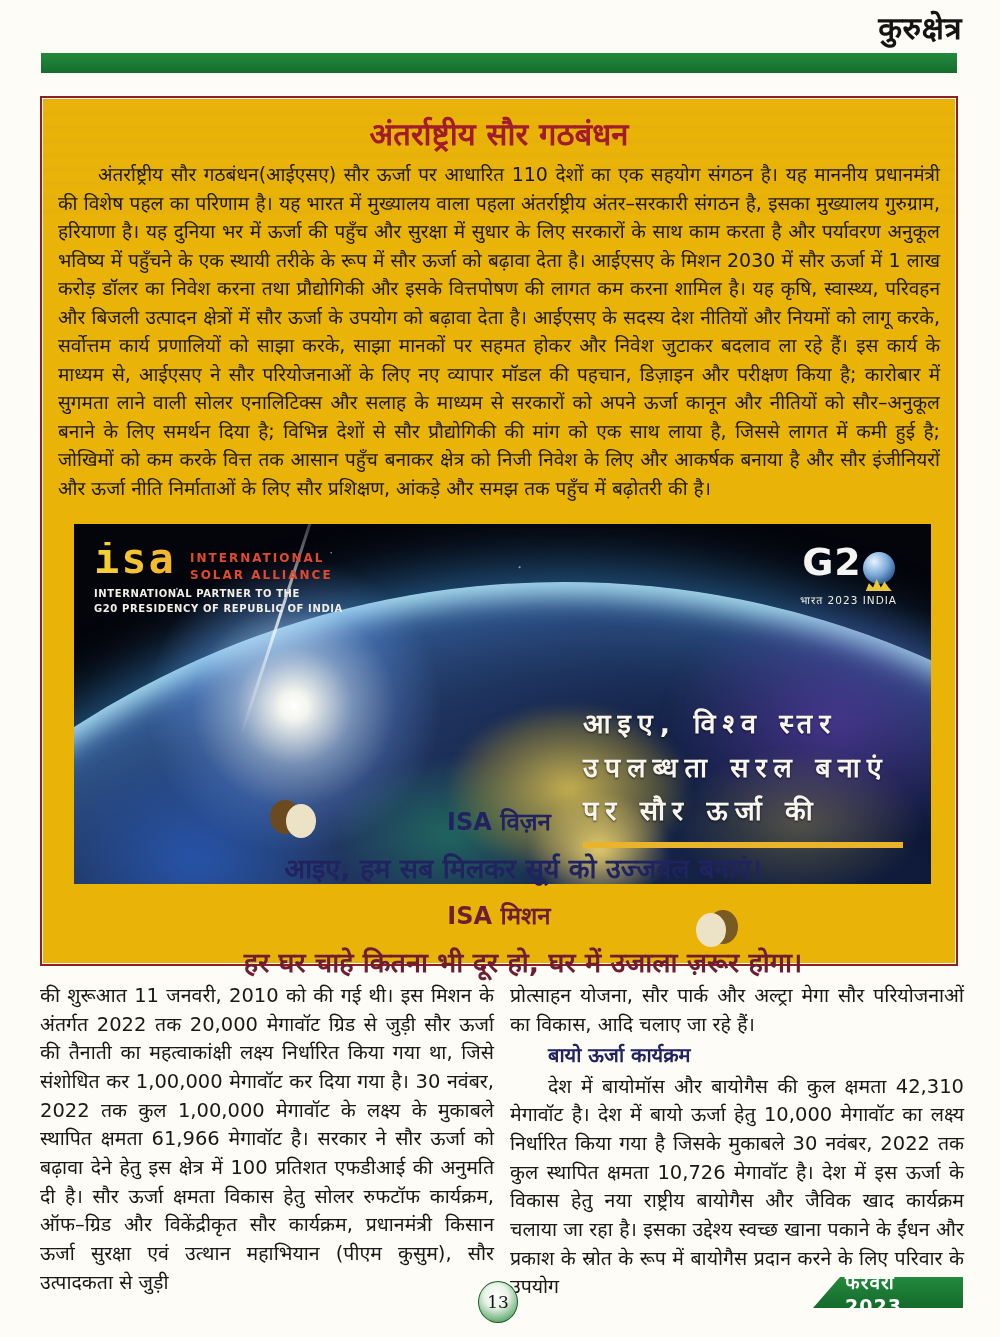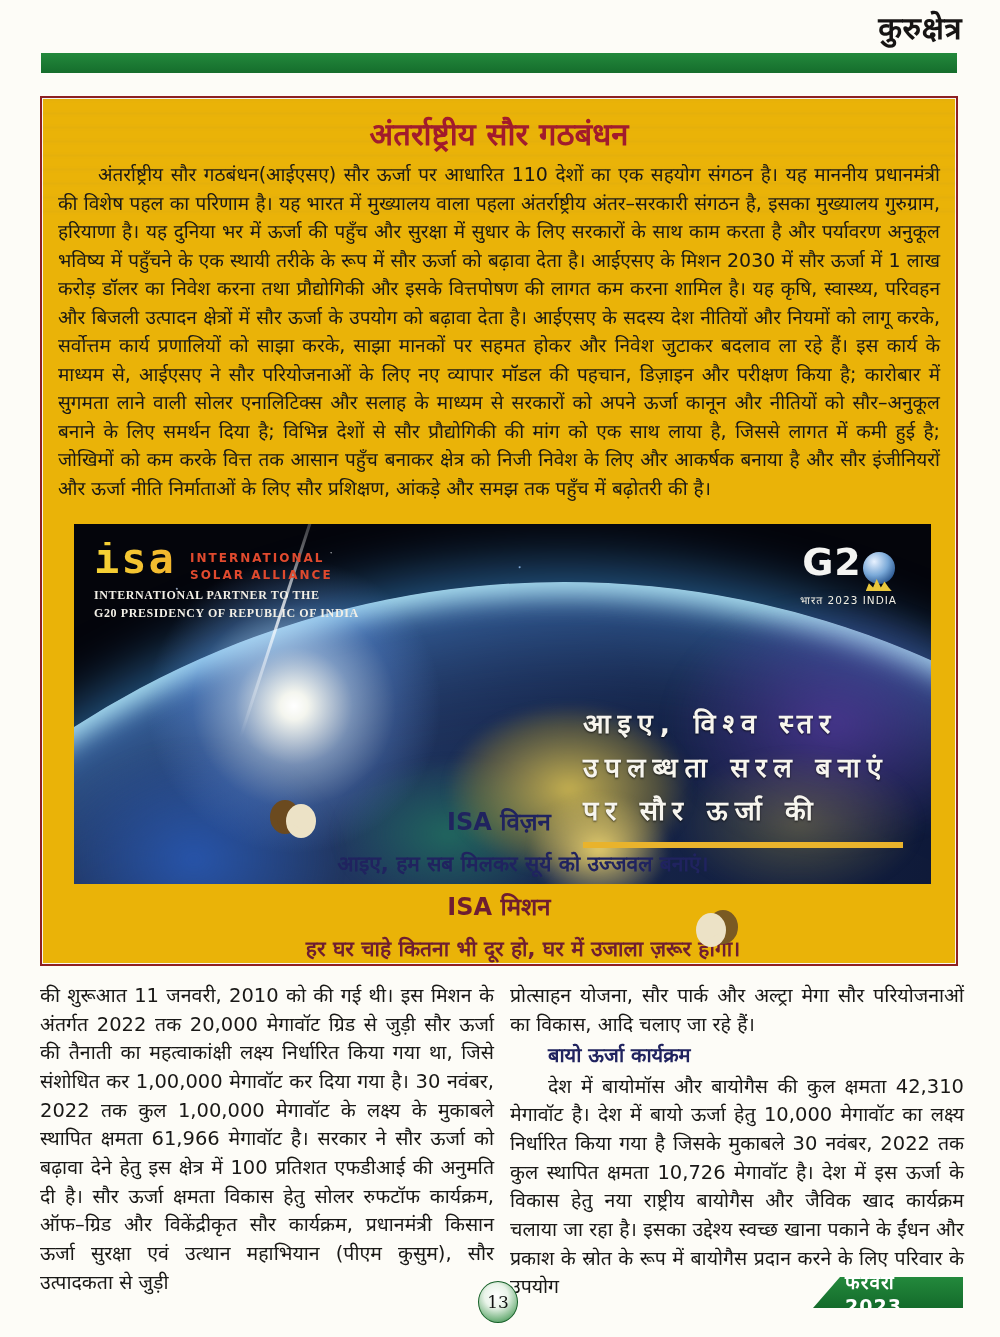--- a/index.html
+++ b/index.html
@@ -66,41 +66,41 @@
   .sunflare{position:absolute;left:60px;top:22px;width:320px;height:320px;
     background:radial-gradient(circle,#ffffff 0%,rgba(255,255,245,.95) 6%,rgba(200,225,255,.5) 26%,rgba(120,170,255,.22) 45%,transparent 65%);}
   .sunray{position:absolute;left:205px;top:-40px;width:3px;height:260px;background:linear-gradient(rgba(255,255,255,.0),rgba(255,255,255,.8),rgba(255,255,255,0));transform:rotate(18deg);}
 
   .isa-logo{position:absolute;left:20px;top:18px;}
   .isa-word{font-size:42px;line-height:.8;font-weight:700;letter-spacing:2px;
     background:linear-gradient(90deg,#f6d435,#f09c26 55%,#e03326);
     -webkit-background-clip:text;background-clip:text;color:transparent;
     text-shadow:none;font-family:"DejaVu Sans Mono","Liberation Mono",monospace;}
   .isa-tag{position:absolute;left:96px;top:8px;color:#e04a2e;font-size:12px;font-weight:700;letter-spacing:2px;line-height:1.4;}
-  .isa-partner{margin-top:10px;color:#f2efe6;font-size:12px;font-weight:700;letter-spacing:.6px;line-height:1.5;font-family:Liberation Serif, serif;}
+  .isa-partner{margin-top:10px;color:#f2efe6;font-size:10px;font-weight:700;letter-spacing:.6px;line-height:1.5;}
 
   .g20-logo{position:absolute;right:34px;top:16px;text-align:center;color:#fff;}
   .g20-row{display:flex;align-items:flex-end;justify-content:center;}
   .g20-word{font-size:38px;font-weight:700;letter-spacing:1px;color:#f4f4f2;}
   .g20-globe{width:32px;height:32px;border-radius:50%;margin-left:1px;position:relative;
     background:radial-gradient(circle at 35% 30%,#e8f2ff,#7aa9d8 45%,#27538c 80%,#122c52);}
   .g20-lotus{position:absolute;left:50%;bottom:-7px;transform:translateX(-50%);
     width:26px;height:12px;background:#e9c73b;
     clip-path:polygon(0 100%,12% 35%,28% 70%,42% 0,58% 70%,72% 20%,88% 70%,100% 100%);}
   .g20-sub{margin-top:9px;font-size:10.5px;letter-spacing:1px;color:#f2efe4;}
 
   .banner-slogan{position:absolute;right:28px;bottom:36px;text-align:left;color:#f7f5ee;
     font-size:27px;line-height:1.6;letter-spacing:7px;font-weight:700;
     text-shadow:0 1px 2px rgba(0,0,0,.7);}
   .slogan-bar{margin-top:10px;width:320px;height:6px;background:#e9b32c;}
 
   
   .vm{position:absolute;left:0;right:0;top:694px;text-align:center;}
   .vm-heading{font-size:24px;font-weight:700;margin-top:12px;}
-  .vm-text{font-size:21px;font-weight:700;margin-top:12px;margin-left:48px;}
+  .vm-text{font-size:27px;font-weight:700;margin-top:12px;margin-left:48px;}
   .navy{color:#20235f;}
   .maroon{color:#6e1e31;}
   .quote{position:absolute;width:58px;height:58px;}
   .quote .ball{position:absolute;width:30px;height:34px;border-radius:50%;}
   .quote .ball::after{content:"";position:absolute;left:2px;bottom:-8px;width:0;height:0;
     border:9px solid transparent;border-top-color:inherit;transform:rotate(28deg);}
   .q-open{left:228px;top:8px;}
   .q-open .b1{left:0;top:0;background:#6b4a1f;border-top-color:#6b4a1f;color:#6b4a1f;border-top-color:#6b4a1f;}
   .q-open .b1::after{border-top-color:#6b4a1f;}
   .q-open .b2{left:16px;top:4px;background:#ece2c6;}

